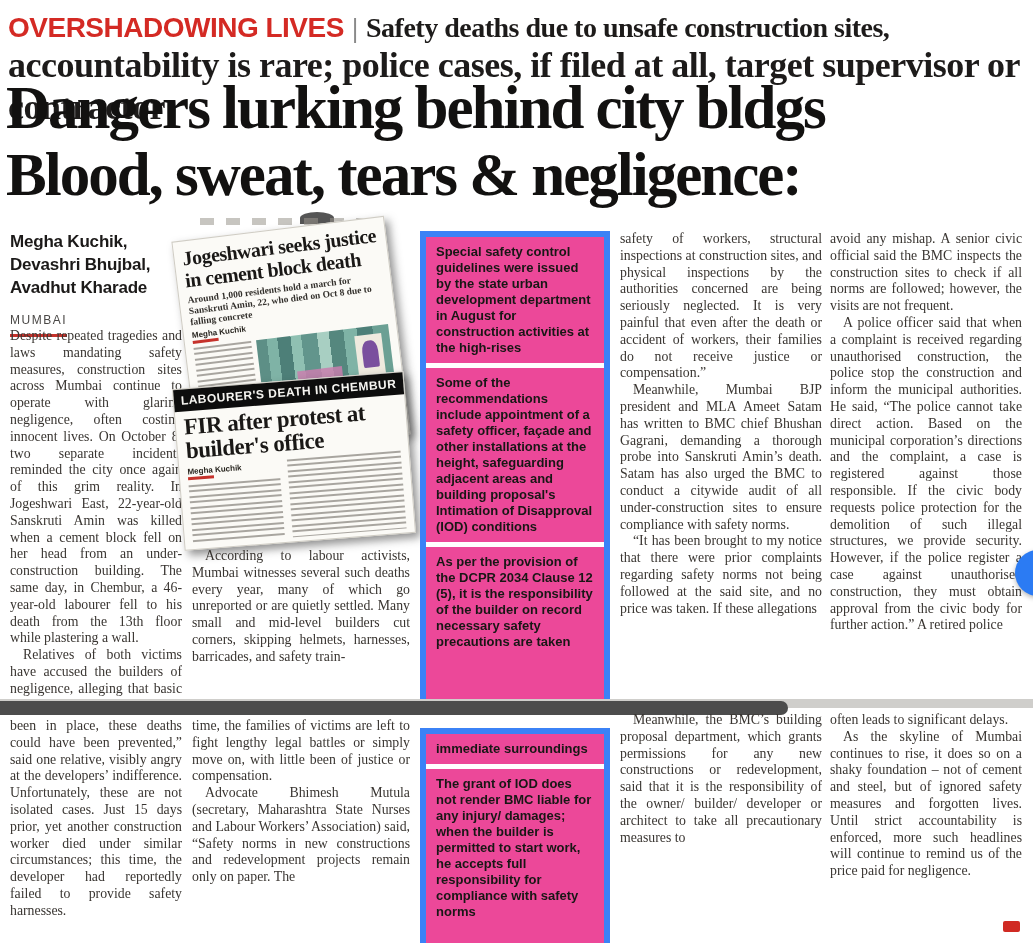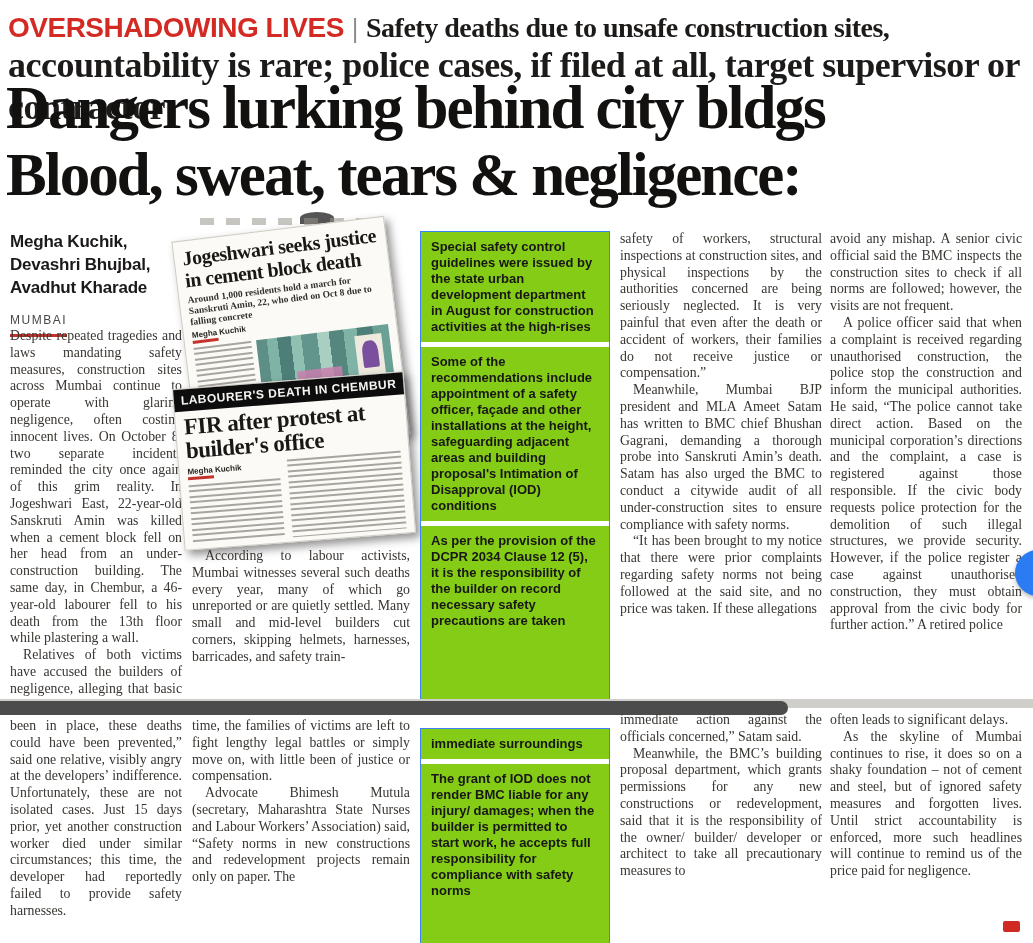--- a/index.html
+++ b/index.html
@@ -34,21 +34,21 @@
   .dateline { display:inline-block; margin-top:10px; font-weight:normal;
     font-size:12px; letter-spacing:1.5px; color:#4a4846;
     border-bottom:3px solid #c5322b; padding-bottom:2px; }
 
   
   .col { font-size:13.8px; line-height:16.8px; color:#393531; text-align:justify; overflow:hidden; }
   .col p.ind { text-indent:13px; }
 
   
   .callout {
-    background:#84cc16; border:1px solid #3b82f6; padding:7px 10px;
+    background:#ec4899; border:6px solid #3b82f6; padding:7px 10px;
     font-family:"Liberation Sans","DejaVu Sans",sans-serif;
     font-weight:bold; font-size:13px; line-height:16px; color:#181715; overflow:hidden;
   }
   .callout .sep { height:5px; background:#ffffff; margin:7px -10px; }
 
   
   .clipwrap { left:182px; top:212px; width:230px; height:336px; }
   .smudge-line { position:absolute; left:18px; top:6px; width:170px; height:7px;
     background:repeating-linear-gradient(90deg,#9b968e 0 14px,transparent 14px 26px);
     opacity:.55; filter:blur(.4px); }
@@ -198,21 +198,20 @@
     <p class="ind">Advocate Bhimesh Mutula (secretary, Maharashtra State Nurses and Labour Workers’ Association) said, “Safety norms in new constructions and redevelopment projects remain only on paper. The</p>
   </div>
 
   <div class="abs callout" style="left:420px; top:716px; width:190px; height:222px;margin-top:12px;">
     <div>immediate surroundings</div>
     <div class="sep"></div>
     <div>The grant of IOD does not render BMC liable for any injury/ damages; when the builder is permitted to start work, he accepts full responsibility for compliance with safety norms</div>
   </div>
 
   <div class="abs col" style="left:620px; top:712px; width:202px; height:226px;">
-    <p>immediate action against the officials concerned,” Satam said.</p>
     <p class="ind">Meanwhile, the BMC’s building proposal department, which grants permissions for any new constructions or redevelopment, said that it is the responsibility of the owner/ builder/ developer or architect to take all precautionary measures to</p>
   </div>
 
   <div class="abs col" style="left:830px; top:712px; width:192px; height:226px;">
     <p>often leads to significant delays.</p>
     <p class="ind">As the skyline of Mumbai continues to rise, it does so on a shaky foundation – not of cement and steel, but of ignored safety measures and forgotten lives. Until strict accountability is enforced, more such headlines will continue to remind us of the price paid for negligence.</p>
   </div>
 
   <div class="abs fab"></div>
 

